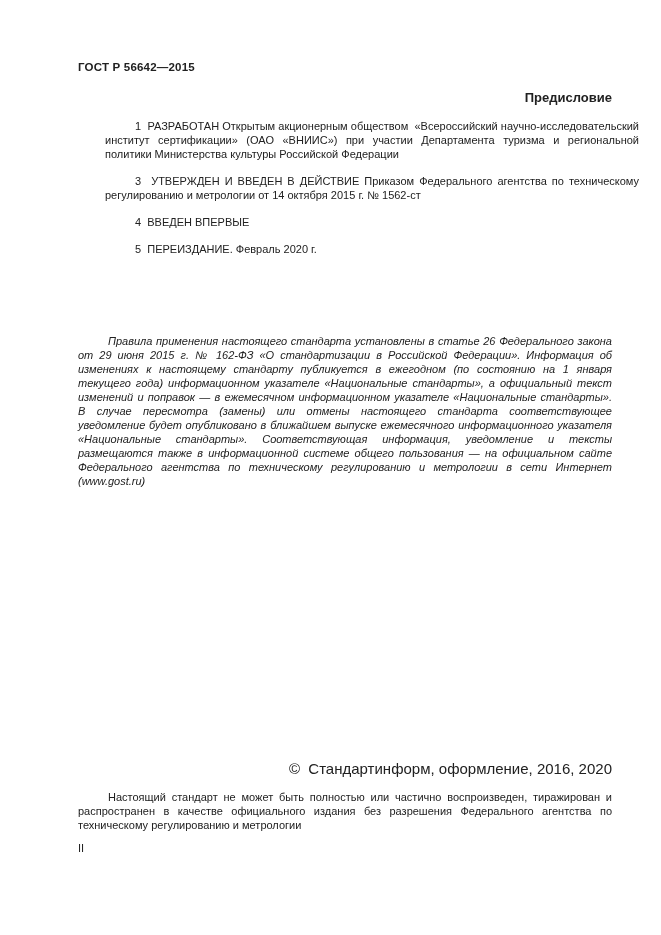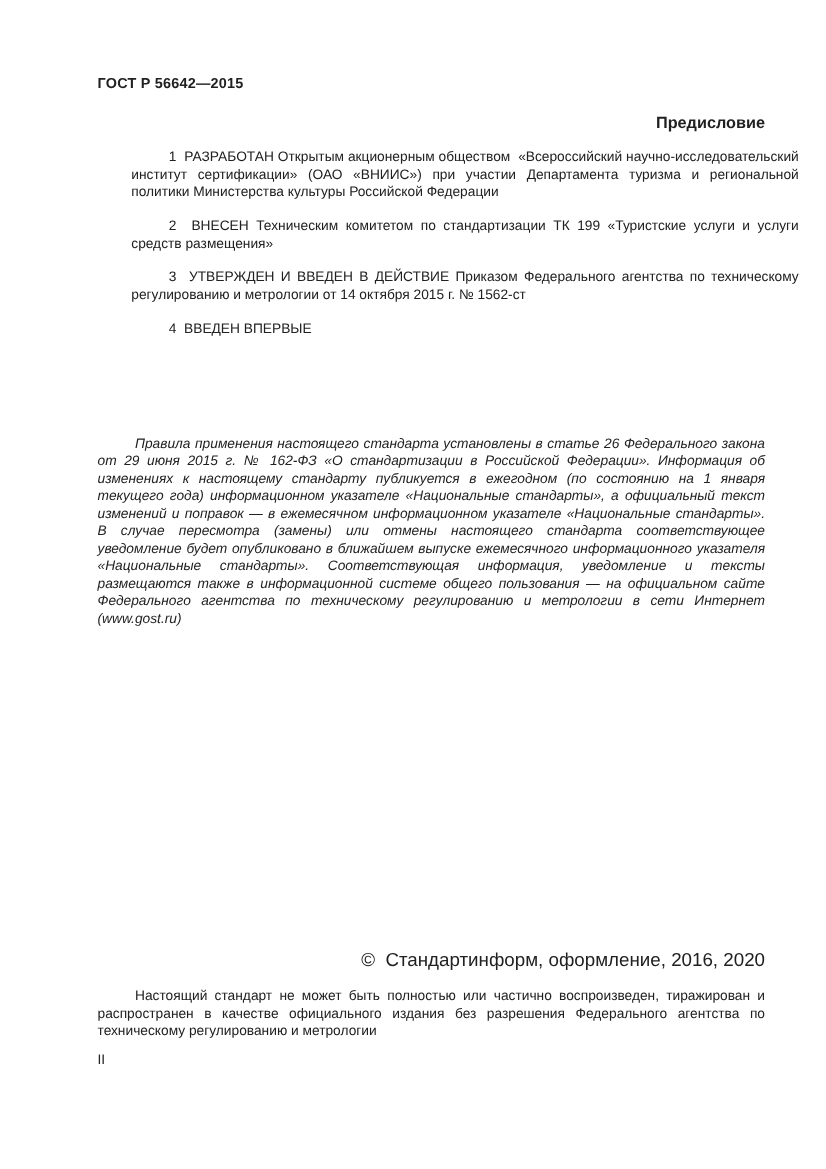--- a/index.html
+++ b/index.html
@@ -46,21 +46,21 @@
     font-size: 11px;
     line-height: 14px;
     text-indent: 30px;
     text-align: justify;
     hyphens: auto;
     -webkit-hyphens: auto;
   }
   .legal-notice {
     position: absolute;
     left: 78px;
-    top: 348px;
+    top: 334px;
     width: 534px;
     font-size: 11px;
     line-height: 14px;
     font-style: italic;
     text-indent: 30px;
     text-align: justify;
     hyphens: auto;
     -webkit-hyphens: auto;
   }
   .copyright {
@@ -97,23 +97,23 @@
 <body>
 
 <div class="page">
 
   <div class="designation">ГОСТ Р 56642—2015</div>
 
   <div class="doc-title">Предисловие</div>
 
   <div class="preface">
     <p>1&nbsp; РАЗРАБОТАН Открытым акционерным обществом &nbsp;«Всероссийский научно-исследовательский институт сертификации» (ОАО «ВНИИС») при участии Департамента туризма и региональной политики Министерства культуры Российской Федерации</p>
-    <p>2&nbsp; ВНЕСЕН Техническим комитетом по стандартизации ТК 199 «Туристские услуги и услуги средств размещения»</p>
     <p>3&nbsp; УТВЕРЖДЕН И ВВЕДЕН В ДЕЙСТВИЕ Приказом Федерального агентства по техническому регулированию и метрологии от 14 октября 2015 г. № 1562-ст</p>
     <p>4&nbsp; ВВЕДЕН ВПЕРВЫЕ</p>
+    <p>5&nbsp; ПЕРЕИЗДАНИЕ. Февраль 2020 г.</p>
   </div>
 
   <div class="legal-notice">Правила применения настоящего стандарта установлены в статье 26 Федерального закона от 29 июня 2015 г. № 162-ФЗ «О стандартизации в Российской Федерации». Информация об изменениях к настоящему стандарту публикуется в ежегодном (по состоянию на 1 января текущего года) информационном указателе «Национальные стандарты», а официальный текст изменений и поправок — в ежемесячном информационном указателе «Национальные стандарты». В случае пересмотра (замены) или отмены настоящего стандарта соответствующее уведомление будет опубликовано в ближайшем выпуске ежемесячного информационного указателя «Национальные стандарты». Соответствующая информация, уведомление и тексты размещаются также в информационной системе общего пользования — на официальном сайте Федерального агентства по техническому регулированию и метрологии в сети Интернет (www.gost.ru)</div>
 
   <div class="copyright">©&nbsp; Стандартинформ, оформление, 2016, 2020</div>
 
   <div class="restriction">Настоящий стандарт не может быть полностью или частично воспроизведен, тиражирован и распространен в качестве официального издания без разрешения Федерального агентства по техническому регулированию и метрологии</div>
 
   <div class="page-number">II</div>
 

